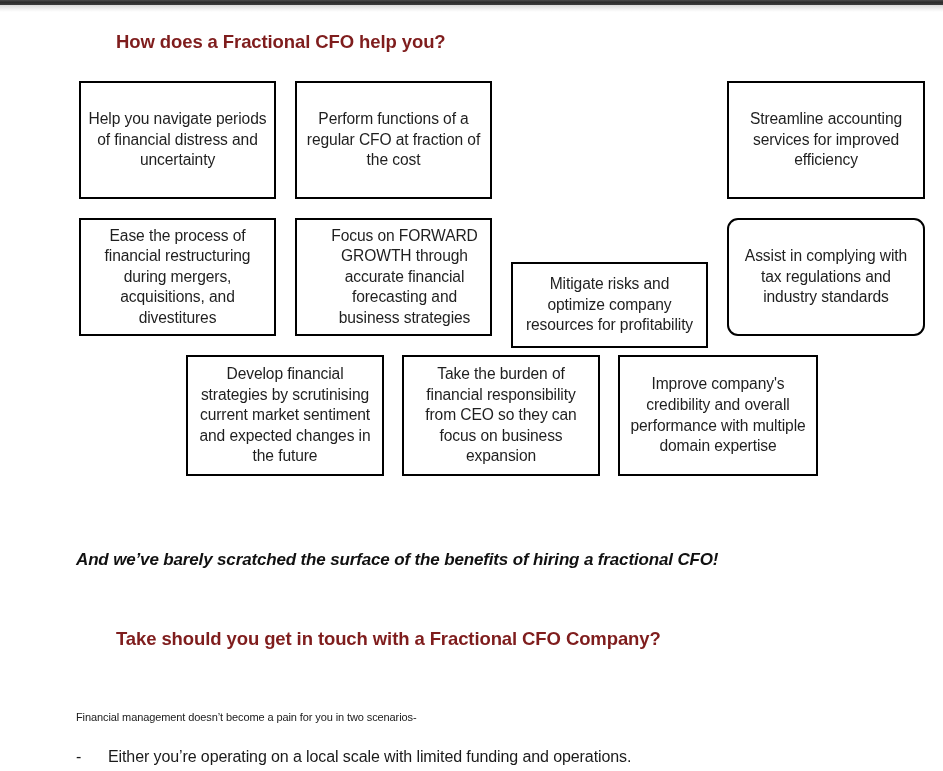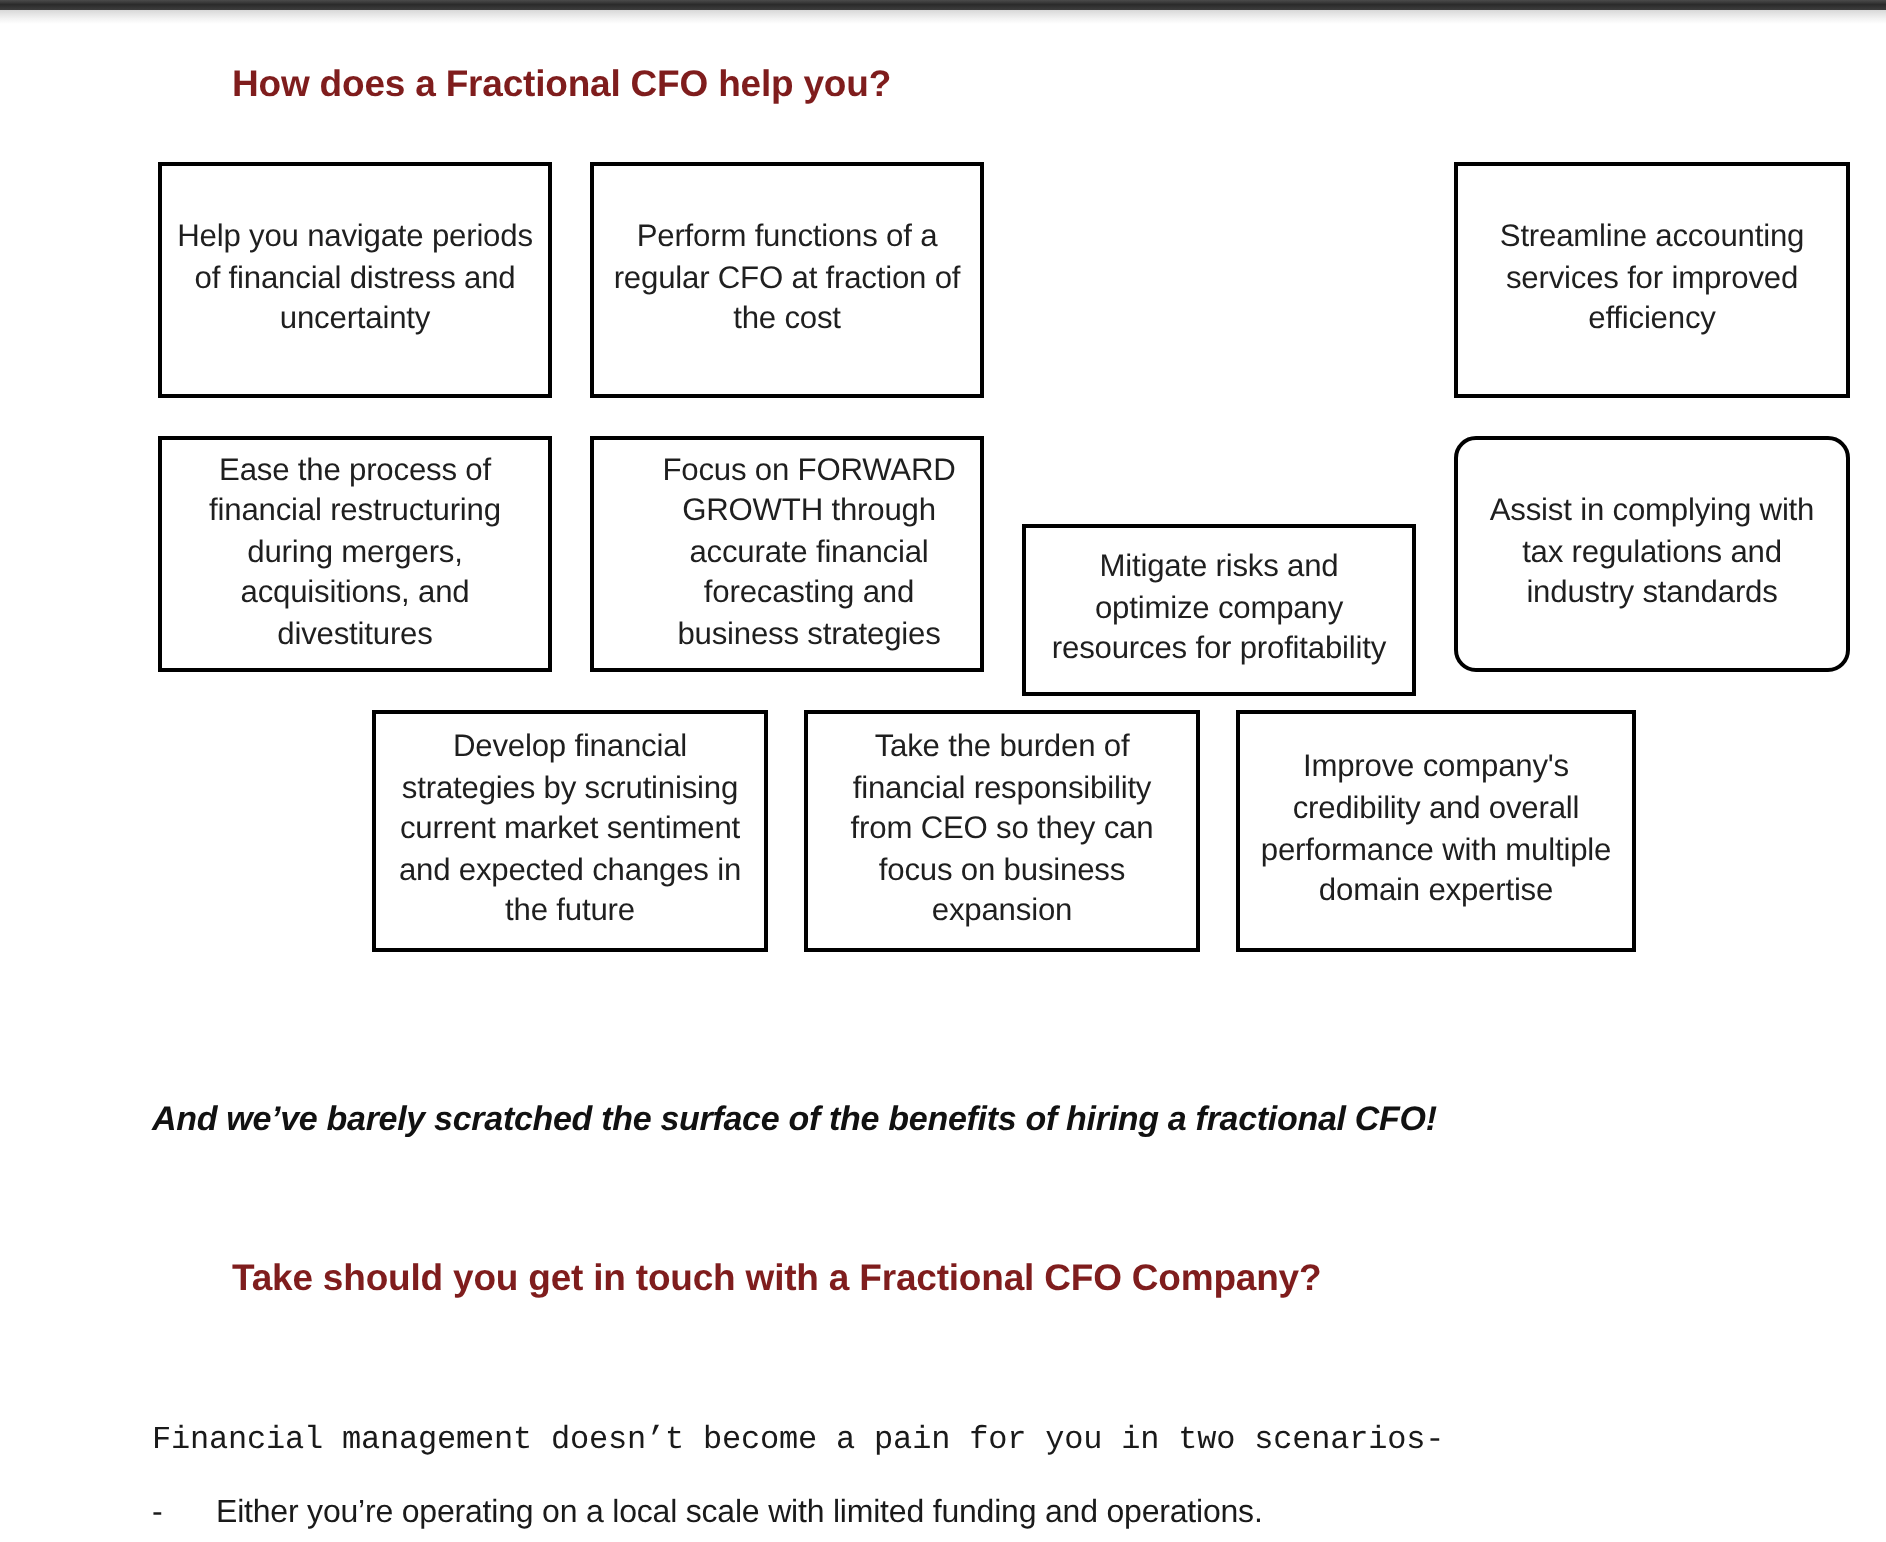--- a/index.html
+++ b/index.html
@@ -67,25 +67,24 @@
     font-weight: bold;
     font-style: italic;
     color: #111111;
     white-space: nowrap;
     letter-spacing: -0.15px;
   }
 
   .body-text {
     position: absolute;
     left: 76px;
-    font-size: 16px;
+    font-size: 11px;
     color: #1a1a1a;
     white-space: nowrap;
     letter-spacing: -0.1px;
-    font-family: Liberation Mono, monospace;
   }
   #para-1 { top: 699px; }
 
   #bullet-1 {
     position: absolute;
     left: 76px;
     top: 736px;
     font-size: 16px;
     color: #1a1a1a;
     white-space: nowrap;

